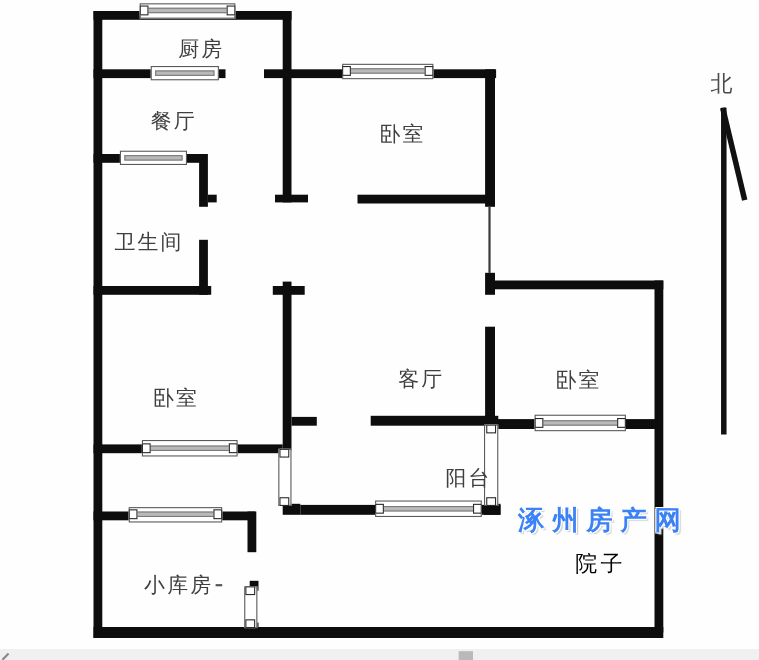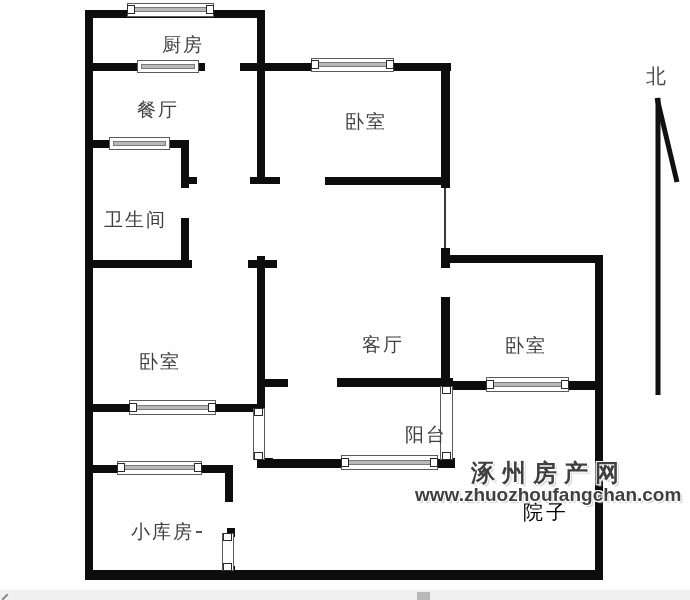--- a/index.html
+++ b/index.html
@@ -10,21 +10,21 @@
   .win{position:absolute;background:#fff;border:1px solid #5a5a5a;box-sizing:border-box;}
   .win .bar{position:absolute;background:#b9b9b9;border:1px solid #7a7a7a;box-sizing:border-box;}
   .win.h .bar{left:3px;right:3px;top:50%;height:5px;margin-top:-3px;}
   .win .sq{position:absolute;background:#fff;border:1px solid #2a2a2a;box-sizing:border-box;}
   .win.h .sq{width:8px;height:9px;top:50%;margin-top:-5px;}
   .win.h .sq.a{left:-1px;} .win.h .sq.b{right:-1px;}
   .win.v .sq{width:9px;height:8px;left:50%;margin-left:-5px;}
   .win.v .sq.a{top:-1px;} .win.v .sq.b{bottom:-1px;}
   .room-label{position:absolute;color:#3f3f3f;font-size:19px;letter-spacing:2px;white-space:nowrap;}
   .north-label{position:absolute;left:646px;top:63px;color:#4a4a4a;font-size:20px;}
-  .wm{position:absolute;font-family:"Liberation Sans",sans-serif;font-weight:bold;color:#404040;
+  .wm{position:absolute;font-family:"Liberation Sans",sans-serif;font-weight:bold;color:#3b82f6;
       text-shadow:-1px -1px 0 #fff,1px -1px 0 #fff,-1px 1px 0 #fff,1px 1px 0 #fff,2px 2px 1px #cfcfcf;
       white-space:nowrap;text-align:center;}
   .wm1{left:471px;top:457px;font-size:24px;letter-spacing:7px;}
   .wm2{left:415px;top:484px;font-size:19px;letter-spacing:0px;}
   .yard-label{position:absolute;left:492px;top:499px;color:#000000;font-size:20px;letter-spacing:3px;margin-left:31px;}
   .bottom-bar{position:absolute;left:0;top:590px;width:690px;height:10px;background:#f0f0f0;}
   .scroll-thumb{position:absolute;left:417px;top:592px;width:13px;height:8px;background:#b9b9b9;}
   .resize-mark{position:absolute;left:1px;top:596px;width:8px;height:2px;background:#8a8a8a;
                transform:rotate(-45deg);}
   .dot{position:absolute;left:196px;top:531px;width:6px;height:2px;background:#555;}
@@ -130,19 +130,18 @@
   <div class="yard-label">院子</div>
   <div class="dot"></div>
 
   <div class="north-label">北</div>
   <svg class="arrow" width="60" height="320" viewBox="0 0 60 320">
     <line x1="23" y1="8" x2="23" y2="305" stroke="#111" stroke-width="5"></line>
     <line x1="22" y1="8" x2="42" y2="92" stroke="#111" stroke-width="5"></line>
   </svg>
 
   <div class="wm wm1">涿州房产网</div>
-  <div class="wm wm2">www.zhuozhoufangchan.com</div>
 
   <div class="bottom-bar"></div>
   <div class="scroll-thumb"></div>
   <div class="resize-mark"></div>
 
 </div>
 
 </body></html>

